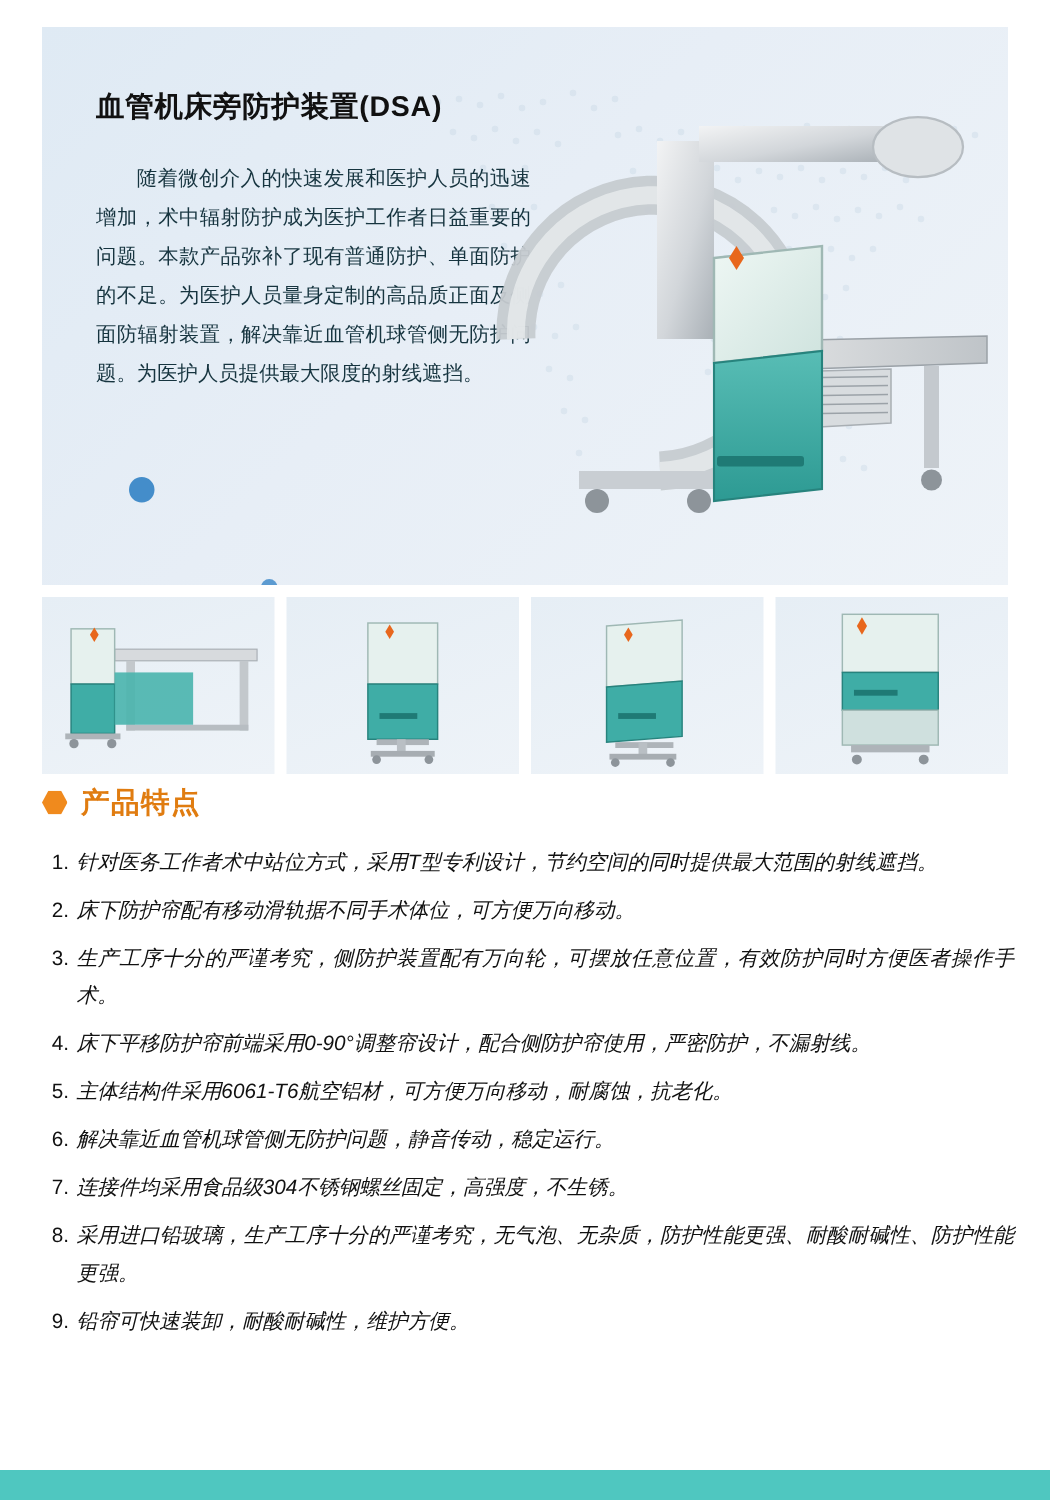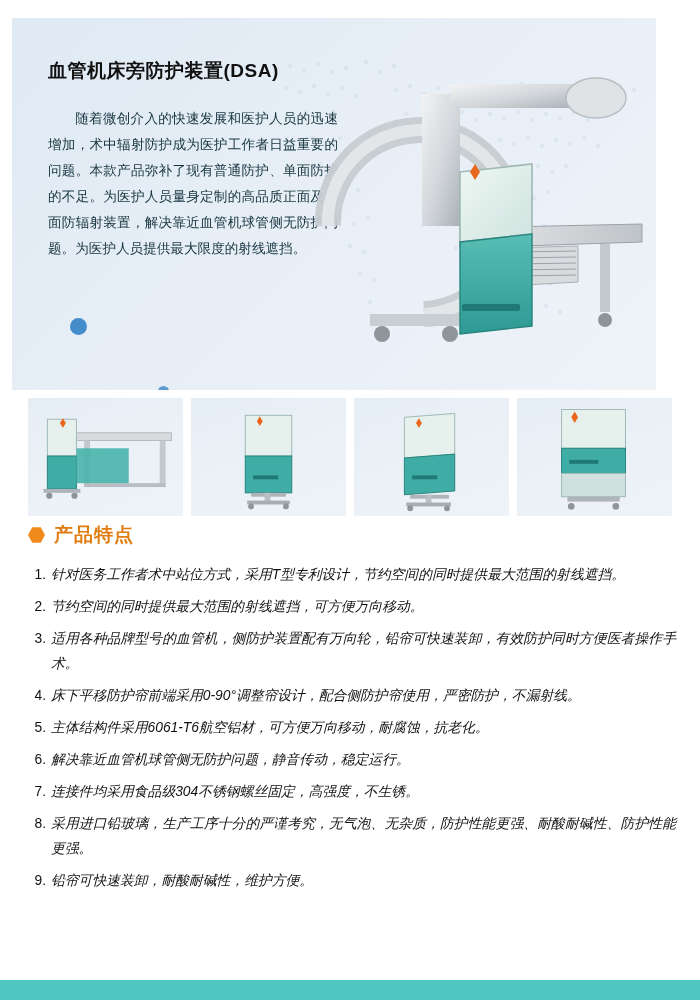--- a/index.html
+++ b/index.html
@@ -12,21 +12,21 @@
     background: #ffffff;
     font-family: "Liberation Sans", sans-serif;
     color: #1a1a1a;
     position: relative;
     overflow: hidden;
   }
 
   
   .hero {
     position: absolute;
-    left: 12px;
+    left: 28px;
     top: 18px;
     width: 644px;
     height: 372px;
     background: linear-gradient(135deg, #dfeaf4 0%, #e7eef6 45%, #eef3f8 100%);
     overflow: hidden;
   }
   .hero-map {
     position: absolute;
     right: -10px;
     top: 10px;
@@ -406,25 +406,25 @@
 </div>
 
 <div class="features">
 
   <div class="feature">
     <span class="num">1.</span>
     <span class="txt">针对医务工作者术中站位方式，采用T型专利设计，节约空间的同时提供最大范围的射线遮挡。</span>
   </div>
   <div class="feature">
     <span class="num">2.</span>
-    <span class="txt">节约空间的同时提供最大范围的射线遮挡，可方便万向移动。</span>
+    <span class="txt">床下防护帘配有移动滑轨据不同手术体位，可方便万向移动。</span>
   </div>
   <div class="feature">
     <span class="num">3.</span>
-    <span class="txt">适用各种品牌型号的血管机，侧防护装置配有万向轮，铅帘可快速装卸，有效防护同时方便医者操作手术。</span>
+    <span class="txt">生产工序十分的严谨考究，侧防护装置配有万向轮，可摆放任意位置，有效防护同时方便医者操作手术。</span>
   </div>
   <div class="feature">
     <span class="num">4.</span>
     <span class="txt">床下平移防护帘前端采用0-90°调整帘设计，配合侧防护帘使用，严密防护，不漏射线。</span>
   </div>
   <div class="feature">
     <span class="num">5.</span>
     <span class="txt">主体结构件采用6061-T6航空铝材，可方便万向移动，耐腐蚀，抗老化。</span>
   </div>
   <div class="feature">

